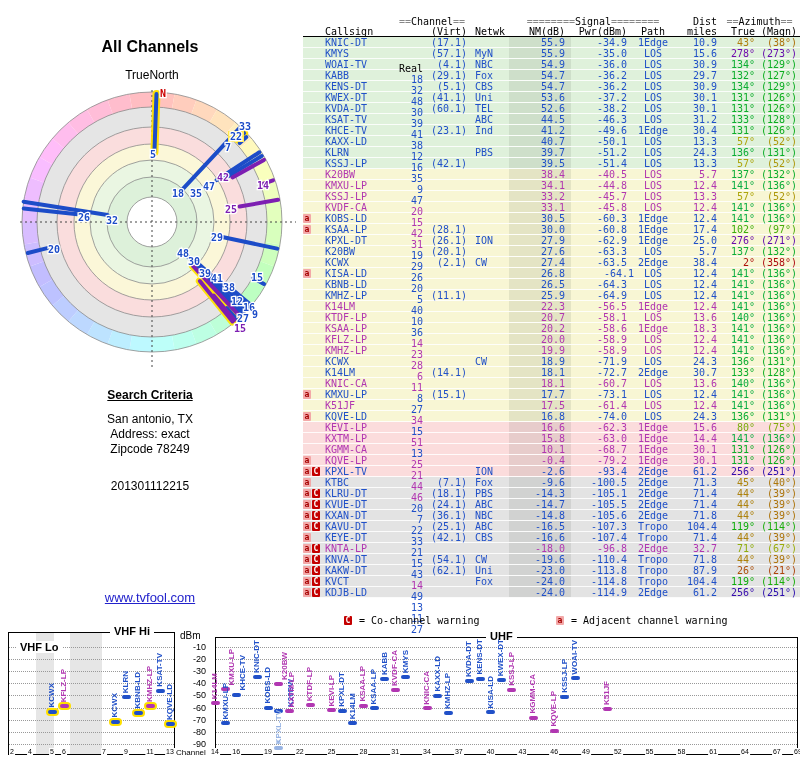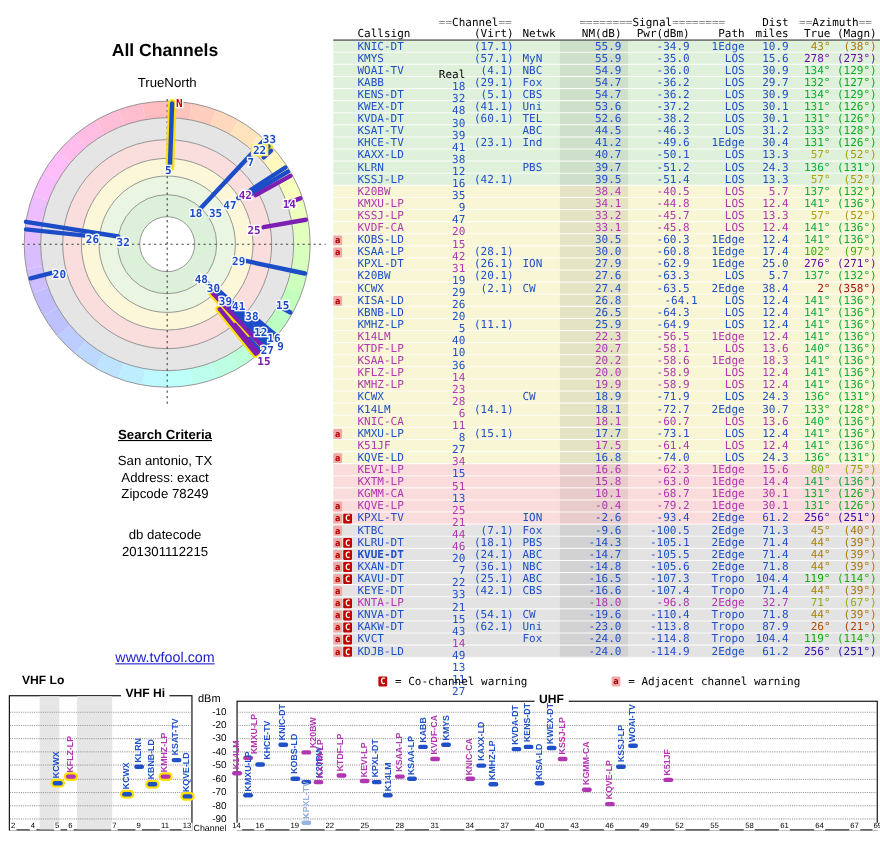--- a/index.html
+++ b/index.html
@@ -26,21 +26,21 @@
   .hrow{display:flex;height:10px;}
   .hrow2{display:flex;height:11px;border-bottom:1px solid #000;box-sizing:border-box;}
   .cell{box-sizing:border-box;white-space:nowrap;overflow:visible;}
   .c-warn{width:20px;display:flex;align-items:center;}
   .c-call{width:74px;padding-left:2px;}
   .c-real{width:26px;text-align:right;margin-top:37px;}
   .c-virt{width:44px;text-align:right;}
   .c-net{width:42px;padding-left:8px;}
   .c-nm{width:62px;text-align:right;padding-right:6px;}
   .c-pwr{width:58px;text-align:right;padding-right:2px;}
-  .c-path{width:48px;text-align:right;}
+  .c-path{width:48px;text-align:center;}
   .c-mi{width:42px;text-align:right;padding-right:2px;}
   .c-true{width:36px;text-align:right;}
   .c-magn{width:45px;text-align:right;padding-right:3px;}
   .shade{background:rgba(60,70,60,.10);}
   .bg-g{background:#dff1db;}
   .bg-y{background:#f8f6d4;}
   .bg-p{background:#fbdcdc;}
   .bg-gr{background:#e3e3e3;}
   .eq{color:#888;}
   .hd{color:#000;}
@@ -188,21 +188,20 @@
   <div class="compass-label">TrueNorth</div>
 
   <div class="search-box">
     <div class="search-heading">Search Criteria</div>
     <div id="search-lines">
         <div class="search-line">San antonio, TX</div>
         <div class="search-line">Address: exact</div>
         <div class="search-line">Zipcode 78249</div>
       </div>
     <div class="db-block" id="db-lines">
-        <div class="search-line">db datecode</div>
         <div class="search-line">201301112215</div>
       </div>
   </div>
   <div class="site-link">
     <a href="#">www.tvfool.com</a>
   </div>
 
   <div class="tbl">
     <div class="hrow">
       <div class="cell c-warn"></div>
@@ -791,21 +790,21 @@
           <div class="cell c-path" style="color: rgb(32, 80, 200);">2Edge</div>
           <div class="cell c-mi" style="color: rgb(32, 80, 200);">71.4</div>
           <div class="cell c-true" style="color: rgb(173, 129, 11);">44°</div>
           <div class="cell c-magn" style="color: rgb(173, 116, 11);">(39°)</div>
         </div>
         <div class="trow bg-gr">
           <div class="cell c-warn">
             <span class="chip chip-a">a</span>
             <span class="chip chip-c">C</span>
           </div>
-          <div class="cell c-call" style="color: rgb(32, 80, 200); font-weight: bold;">KVUE-DT</div>
+          <div class="cell c-call" style="color: rgb(32, 80, 200);">KVUE-DT</div>
           <div class="cell c-real" style="color: rgb(32, 80, 200);">33</div>
           <div class="cell c-virt" style="color: rgb(32, 80, 200);">(24.1)</div>
           <div class="cell c-net" style="color: rgb(32, 80, 200);">ABC</div>
           <div class="cell c-nm shade" style="color: rgb(32, 80, 200);">-14.7</div>
           <div class="cell c-pwr" style="color: rgb(32, 80, 200);">-105.5</div>
           <div class="cell c-path" style="color: rgb(32, 80, 200);">2Edge</div>
           <div class="cell c-mi" style="color: rgb(32, 80, 200);">71.4</div>
           <div class="cell c-true" style="color: rgb(173, 129, 11);">44°</div>
           <div class="cell c-magn" style="color: rgb(173, 116, 11);">(39°)</div>
         </div>
@@ -945,21 +944,21 @@
       <span>= Co-channel warning</span>
     </div>
     <div class="legend-item" style="left:556px;top:2px;">
       <span class="chip chip-a">a</span>
       <span>= Adjacent channel warning</span>
     </div>
 
     <div class="panel" id="vhf-panel" style="left:8px;top:19px;width:167px;height:123px;"></div>
     <div class="panel" id="uhf-panel" style="left:215px;top:24px;width:583px;height:118px;"></div>
 
-    <div class="band-label" style="left:16px;top:0;text-align:right;">VHF Lo</div>
+    <div class="band-label" style="left:16px;top:28px;text-align:right;">VHF Lo</div>
     <div class="band-label" style="left:110px;top:12px;">VHF Hi</div>
     <div class="band-label" style="left:486px;top:17px;">UHF</div>
 
     <div class="axis-unit" style="left:180px;top:17px;font-weight:normal;">dBm</div>
     <div class="axis-unit" style="left:176px;top:135px;font:8px 'Liberation Sans',sans-serif;">Channel</div>
   <div class="grayband" style="left: 36px; top: 20px; width: 18px; height: 121px;"></div>
       <div class="grayband" style="left: 70px; top: 20px; width: 32px; height: 121px;"></div>
       <div class="grid" style="left: 9px; top: 34px; width: 165px;"></div>
       <div class="grid" style="left: 216px; top: 34px; width: 581px;"></div>
       <div class="dbm-tick" style="top: 29px;">-10</div>

